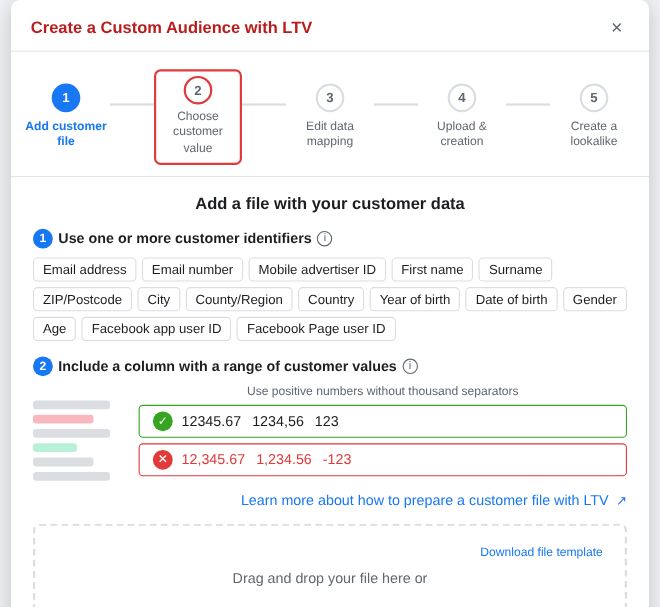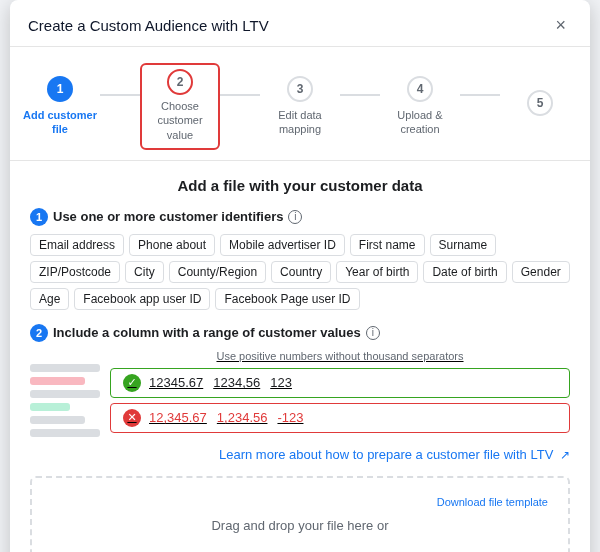--- a/index.html
+++ b/index.html
@@ -21,22 +21,22 @@
     }
     .modal-header {
       display: flex;
       align-items: center;
       justify-content: space-between;
       padding: 14px 18px 10px;
       border-bottom: 1px solid #e5e5e5;
     }
     .modal-title {
       font-size: 15px;
-      font-weight: 400;
-      color: #0f172a;
+      font-weight: 700;
+      color: #b91c1c;
     }
     .close-btn {
       background: none;
       border: none;
       cursor: pointer;
       font-size: 18px;
       color: #606770;
       line-height: 1;
       padding: 2px 6px;
     }
@@ -157,22 +157,22 @@
       background: #fff;
       cursor: default;
     }
     
     .ltv-section {
       margin-bottom: 14px;
     }
     .ltv-visual {
       display: flex;
       align-items: center;
+      gap: 16px;
       margin: 8px 0;
-      text-decoration: underline;
     }
     .ltv-illustration {
       width: 80px;
       height: 70px;
       position: relative;
       flex-shrink: 0;
     }
     .ltv-lines {
       display: flex;
       flex-direction: column;
@@ -335,35 +335,36 @@
     <div class="step-connector"></div>
 
     <div class="step-wrapper">
       <div class="step-circle inactive">4</div>
       <div class="step-label">Upload &amp; creation</div>
     </div>
     <div class="step-connector"></div>
 
     <div class="step-wrapper">
       <div class="step-circle inactive">5</div>
+      <div class="step-label">Create a lookalike</div>
     </div>
   </div>
 
   <div class="modal-body">
     <div class="section-title">Add a file with your customer data</div>
 
     <div class="identifier-section">
       <div class="section-header">
         <div class="step-badge">1</div>
         <span class="section-header-text">Use one or more customer identifiers</span>
         <div class="info-icon">i</div>
       </div>
       <div class="tags-container">
         <span class="tag">Email address</span>
-        <span class="tag">Phone about</span>
+        <span class="tag">Email number</span>
         <span class="tag">Mobile advertiser ID</span>
         <span class="tag">First name</span>
         <span class="tag">Surname</span>
         <span class="tag">ZIP/Postcode</span>
         <span class="tag">City</span>
         <span class="tag">County/Region</span>
         <span class="tag">Country</span>
         <span class="tag">Year of birth</span>
         <span class="tag">Date of birth</span>
         <span class="tag">Gender</span>

